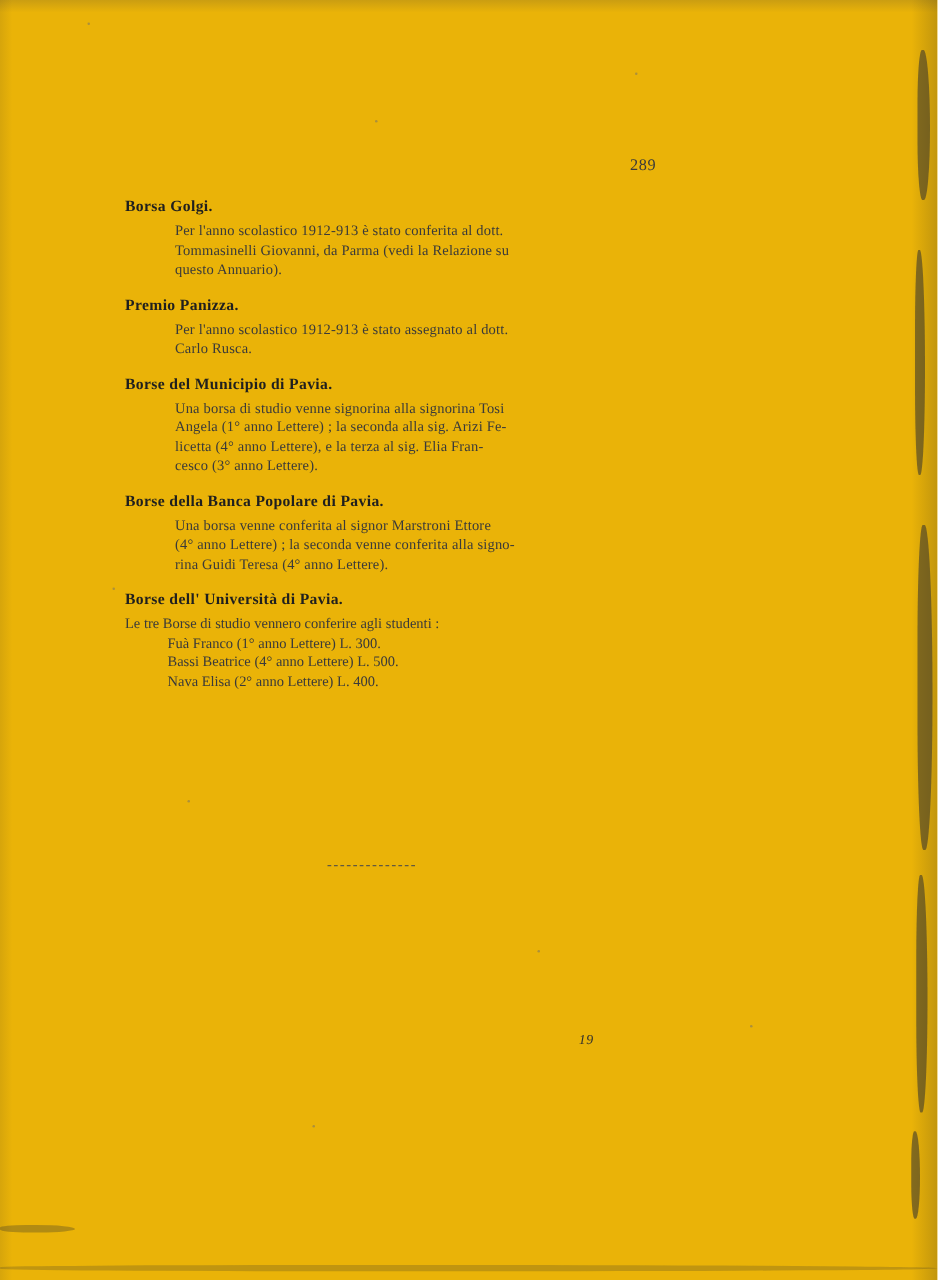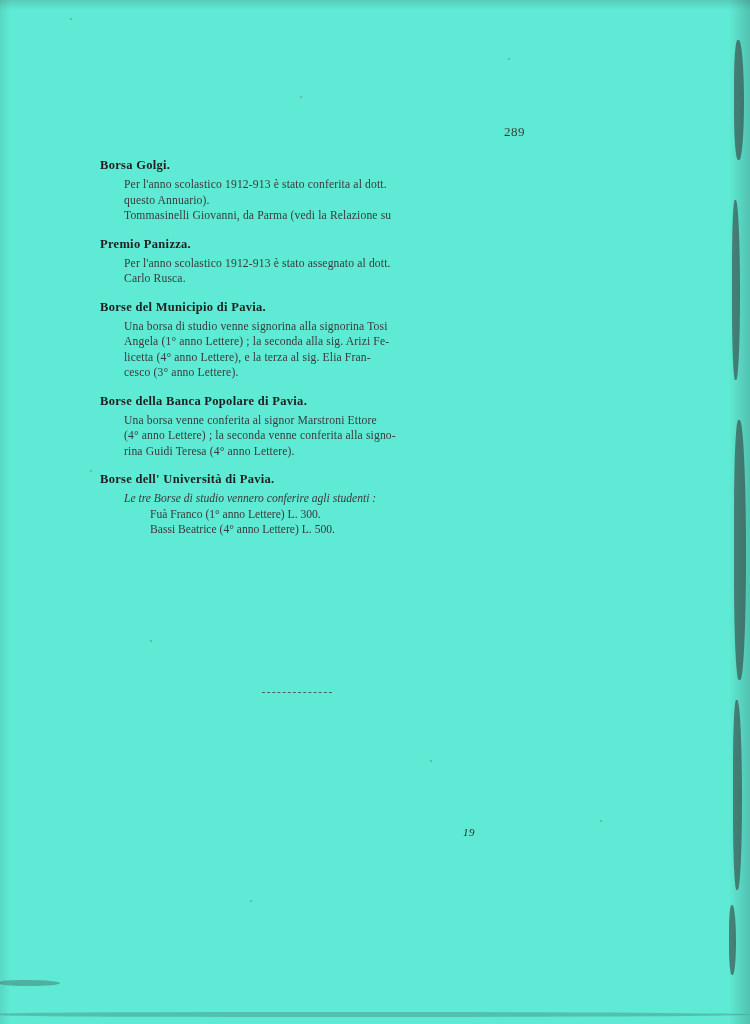--- a/index.html
+++ b/index.html
@@ -4,21 +4,21 @@
 <style>
   html, body {
     margin: 0;
     padding: 0;
     background: #ffffff;
   }
   #page {
     position: relative;
     width: 750px;
     height: 1024px;
-    background: #5eead4;
+    background: #eab308;
     overflow: hidden;
     font-family: "Liberation Serif", serif;
     color: #2b2b2b;
   }
 
   
   .scan-edge-left {
     position: absolute;
     left: 0; top: 0;
     width: 14px; height: 1024px;
@@ -69,41 +69,39 @@
   }
   .section { margin-bottom: 13px; }
   .sec-title {
     font-size: 12.5px;
     font-weight: bold;
     letter-spacing: .3px;
     color: #1f1f1f;
     margin-bottom: 4px;
   }
   .sec-body {
-    margin-left: 24px;
+    margin-left: 40px;
     font-size: 11.6px;
     line-height: 15.5px;
     color: #3a3a3a;
     letter-spacing: .15px;
   }
   .sec-body .line { white-space: nowrap; }
   .list-line {
-    margin-left: 50px;
+    margin-left: 34px;
     font-size: 11.6px;
     line-height: 15.5px;
     color: #3a3a3a;
     white-space: nowrap;
   }
   .lead-line {
-    margin-left: 24px;
     font-size: 11.6px;
     line-height: 15.5px;
     color: #3a3a3a;
     white-space: nowrap;
-    font-style: italic;
   }
   .rule {
     position: absolute;
     left: 262px;
     top: 692px;
     width: 70px;
     border-top: 1px dashed #4a4a4a;
     opacity: .85;
   }
   .folio {
@@ -143,22 +141,22 @@
   <div class="speck" style="left:90px; top:470px;"></div>
 
   <div class="page-number">289</div>
 
   <div class="content">
 
     <div class="section">
       <div class="sec-title">Borsa Golgi.</div>
       <div class="sec-body">
         <div class="line">Per l'anno scolastico 1912-913 è stato conferita al dott.</div>
+        <div class="line">Tommasinelli Giovanni, da Parma (vedi la Relazione su</div>
         <div class="line">questo Annuario).</div>
-        <div class="line">Tommasinelli Giovanni, da Parma (vedi la Relazione su</div>
       </div>
     </div>
 
     <div class="section">
       <div class="sec-title">Premio Panizza.</div>
       <div class="sec-body">
         <div class="line">Per l'anno scolastico 1912-913 è stato assegnato al dott.</div>
         <div class="line">Carlo Rusca.</div>
       </div>
     </div>
@@ -180,20 +178,21 @@
         <div class="line">(4° anno Lettere) ; la seconda venne conferita alla signo-</div>
         <div class="line">rina Guidi Teresa (4° anno Lettere).</div>
       </div>
     </div>
 
     <div class="section">
       <div class="sec-title">Borse dell' Università di Pavia.</div>
       <div class="lead-line">Le tre Borse di studio vennero conferire agli studenti :</div>
       <div class="list-line">Fuà Franco (1° anno Lettere) L. 300.</div>
       <div class="list-line">Bassi Beatrice (4° anno Lettere) L. 500.</div>
+      <div class="list-line">Nava Elisa (2° anno Lettere) L. 400.</div>
     </div>
 
   </div>
 
   <div class="rule"></div>
   <div class="folio">19</div>
 
 </div>
 
 </body></html>

